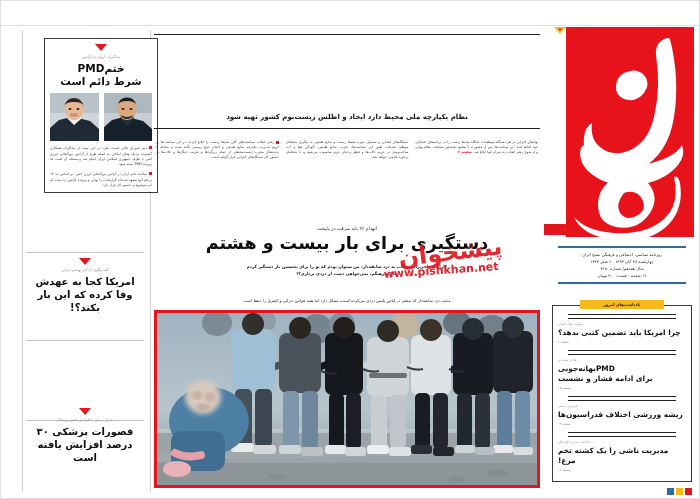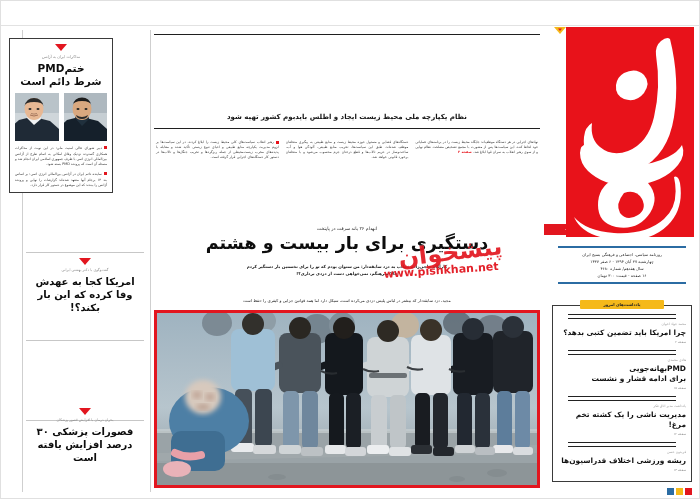--- a/index.html
+++ b/index.html
@@ -30,21 +30,21 @@
   .mh-info .bar{height:1.5px;background:#2b6ca3;margin:0 6px 3px 6px;}
   .mh-info .line{font-size:4px;line-height:1.8;color:#222;direction:rtl;white-space:nowrap;}
   .mh-info .bar2{height:1.5px;background:#2b6ca3;margin:3px 6px 0 6px;}
 
   
   .notes{position:absolute;right:8px;top:305px;width:140px;
          border:1px solid #3a3a3a;box-sizing:border-box;padding:4px 5px 5px 5px;background:#fff;}
   .notes-badge{display:block;margin:-10px auto 5px auto;width:84px;height:9px;background:#f5b91a;
                border-radius:1px;color:#222;font-size:4px;line-height:9px;text-align:center;
                direction:rtl;font-weight:bold;}
-  .note{direction:rtl;text-align:right;padding:0 0 4px 0;}
+  .note{direction:rtl;text-align:left;padding:0 0 4px 0;}
   .note + .note{margin-top:2px;}
   .note .sep{height:3px;border-top:1px solid #222;border-bottom:1px solid #222;background:#fff;
              margin:0 10px 3px 10px;}
   .note .kicker{font-size:3.4px;color:#9a9a9a;margin-bottom:2px;}
   .note .title{font-size:7.4px;font-weight:bold;line-height:1.35;color:#111;}
   .note .title .lat{font-family:"DejaVu Sans",sans-serif;letter-spacing:0;}
   .note .pg{font-size:3.2px;color:#8a8a8a;margin-top:2px;}
   .dot-row{position:absolute;right:8px;bottom:4px;display:flex;gap:2px;}
   .dot-row i{display:block;width:7px;height:7px;}
 
@@ -91,21 +91,21 @@
       z-index:40;}
   .wm-word{position:absolute;right:0px;top:0px;font-size:24px;font-weight:bold;color:#e2161f;
            direction:rtl;opacity:.92;transform:rotate(-7deg);transform-origin:right top;
            text-shadow:0 0 1px rgba(255,255,255,.6);}
   .wm-url{position:absolute;right:2px;top:28px;font-size:11px;font-weight:bold;color:#e2161f;
           font-family:"DejaVu Sans",sans-serif;direction:ltr;opacity:.95;
           transform:rotate(-4deg);transform-origin:right top;}
 
   
   .left{position:absolute;left:4px;top:0;width:146px;height:499px;box-sizing:border-box;}
-  .lbox{position:absolute;left:5px;top:38px;width:104px;
+  .lbox{position:absolute;left:40px;top:38px;width:114px;
         border:1px solid #3a3a3a;box-sizing:border-box;background:#fff;padding:5px 5px 4px 5px;}
   .ltri{display:block;margin:0 auto 3px auto;width:0;height:0;border-left:6px solid transparent;
         border-right:6px solid transparent;border-top:7px solid #e2161f;}
   .l-kicker{text-align:center;direction:rtl;font-size:3.8px;color:#8d8d8d;margin-bottom:3px;}
   .l-title{text-align:center;direction:rtl;font-size:10.5px;font-weight:bold;line-height:1.25;
            color:#0d0d0d;}
   .l-photos{display:flex;flex-direction:row-reverse;gap:5px;margin-top:5px;justify-content:center;}
   .l-photos .ph{width:50px;height:48px;overflow:hidden;background:#7a7f85;position:relative;}
   .l-body{margin-top:5px;direction:rtl;text-align:justify;font-size:3.4px;line-height:1.55;
           color:#333;}
@@ -207,21 +207,21 @@
       <div class="title">قصورات پزشکی ۳۰ درصد افزایش یافته است</div>
     </div>
   </div>
 
   <div class="center">
 
     <div class="c-rule-top"></div>
 
 
 
-    <div class="sub-main">نظام یکپارچه ملی محیط زیست ایجاد و اطلس باید‌بوم کشور تهیه شود</div>
+    <div class="sub-main">نظام یکپارچه ملی محیط دارد ایجاد و اطلس زیست‌بوم کشور تهیه شود</div>
 
     <div class="c-rule-mid"></div>
 
     <div class="cols">
       <div class="col">
         <div class="bodytext">
           <span class="sq"></span><span>رهبر انقلاب سیاست‌های کلی محیط زیست را ابلاغ کردند. در این سیاست‌ها بر لزوم مدیریت یکپارچه منابع طبیعی و احیای تنوع زیستی تأکید شده و مقابله با پدیده‌های مخرب زیست‌محیطی از جمله ریزگردها و تخریب جنگل‌ها و تالاب‌ها در دستور کار دستگاه‌های اجرایی قرار گرفته است.</span>
         </div>
       </div>
       <div class="col">
@@ -436,30 +436,30 @@
           <div class="kicker">هادی محمدی</div>
           <div class="title">
             <span class="lat">PMD</span><span>بهانه‌جویی</span><br>
             <span>برای ادامه فشار و نشست</span>
           </div>
           <div class="pg">صفحه ۱۵</div>
         </div>
 
         <div class="note">
           <div class="sep"></div>
+          <div class="kicker">فریدون حسن</div>
+          <div class="title">ریشه ورزشی اختلاف‌ فدراسیون‌ها</div>
+          <div class="pg">صفحه ۱۳</div>
+        </div>
+
+        <div class="note">
+          <div class="sep"></div>
           <div class="kicker">یادداشت مدیر اتاق فکر</div>
           <div class="title">مدیریت ناشی را یک کشته تخم مرغ!</div>
           <div class="pg">صفحه ۱۲</div>
-        </div>
-
-        <div class="note">
-          <div class="sep"></div>
-          <div class="kicker">فریدون حسن</div>
-          <div class="title">ریشه ورزشی اختلاف‌ فدراسیون‌ها</div>
-          <div class="pg">صفحه ۱۳</div>
         </div>
       </div>
 
       <div class="dot-row">
         <i style="background:#e2161f"></i>
         <i style="background:#f5b91a"></i>
         <i style="background:#2b6ca3"></i>
       </div>
 
     </div>

